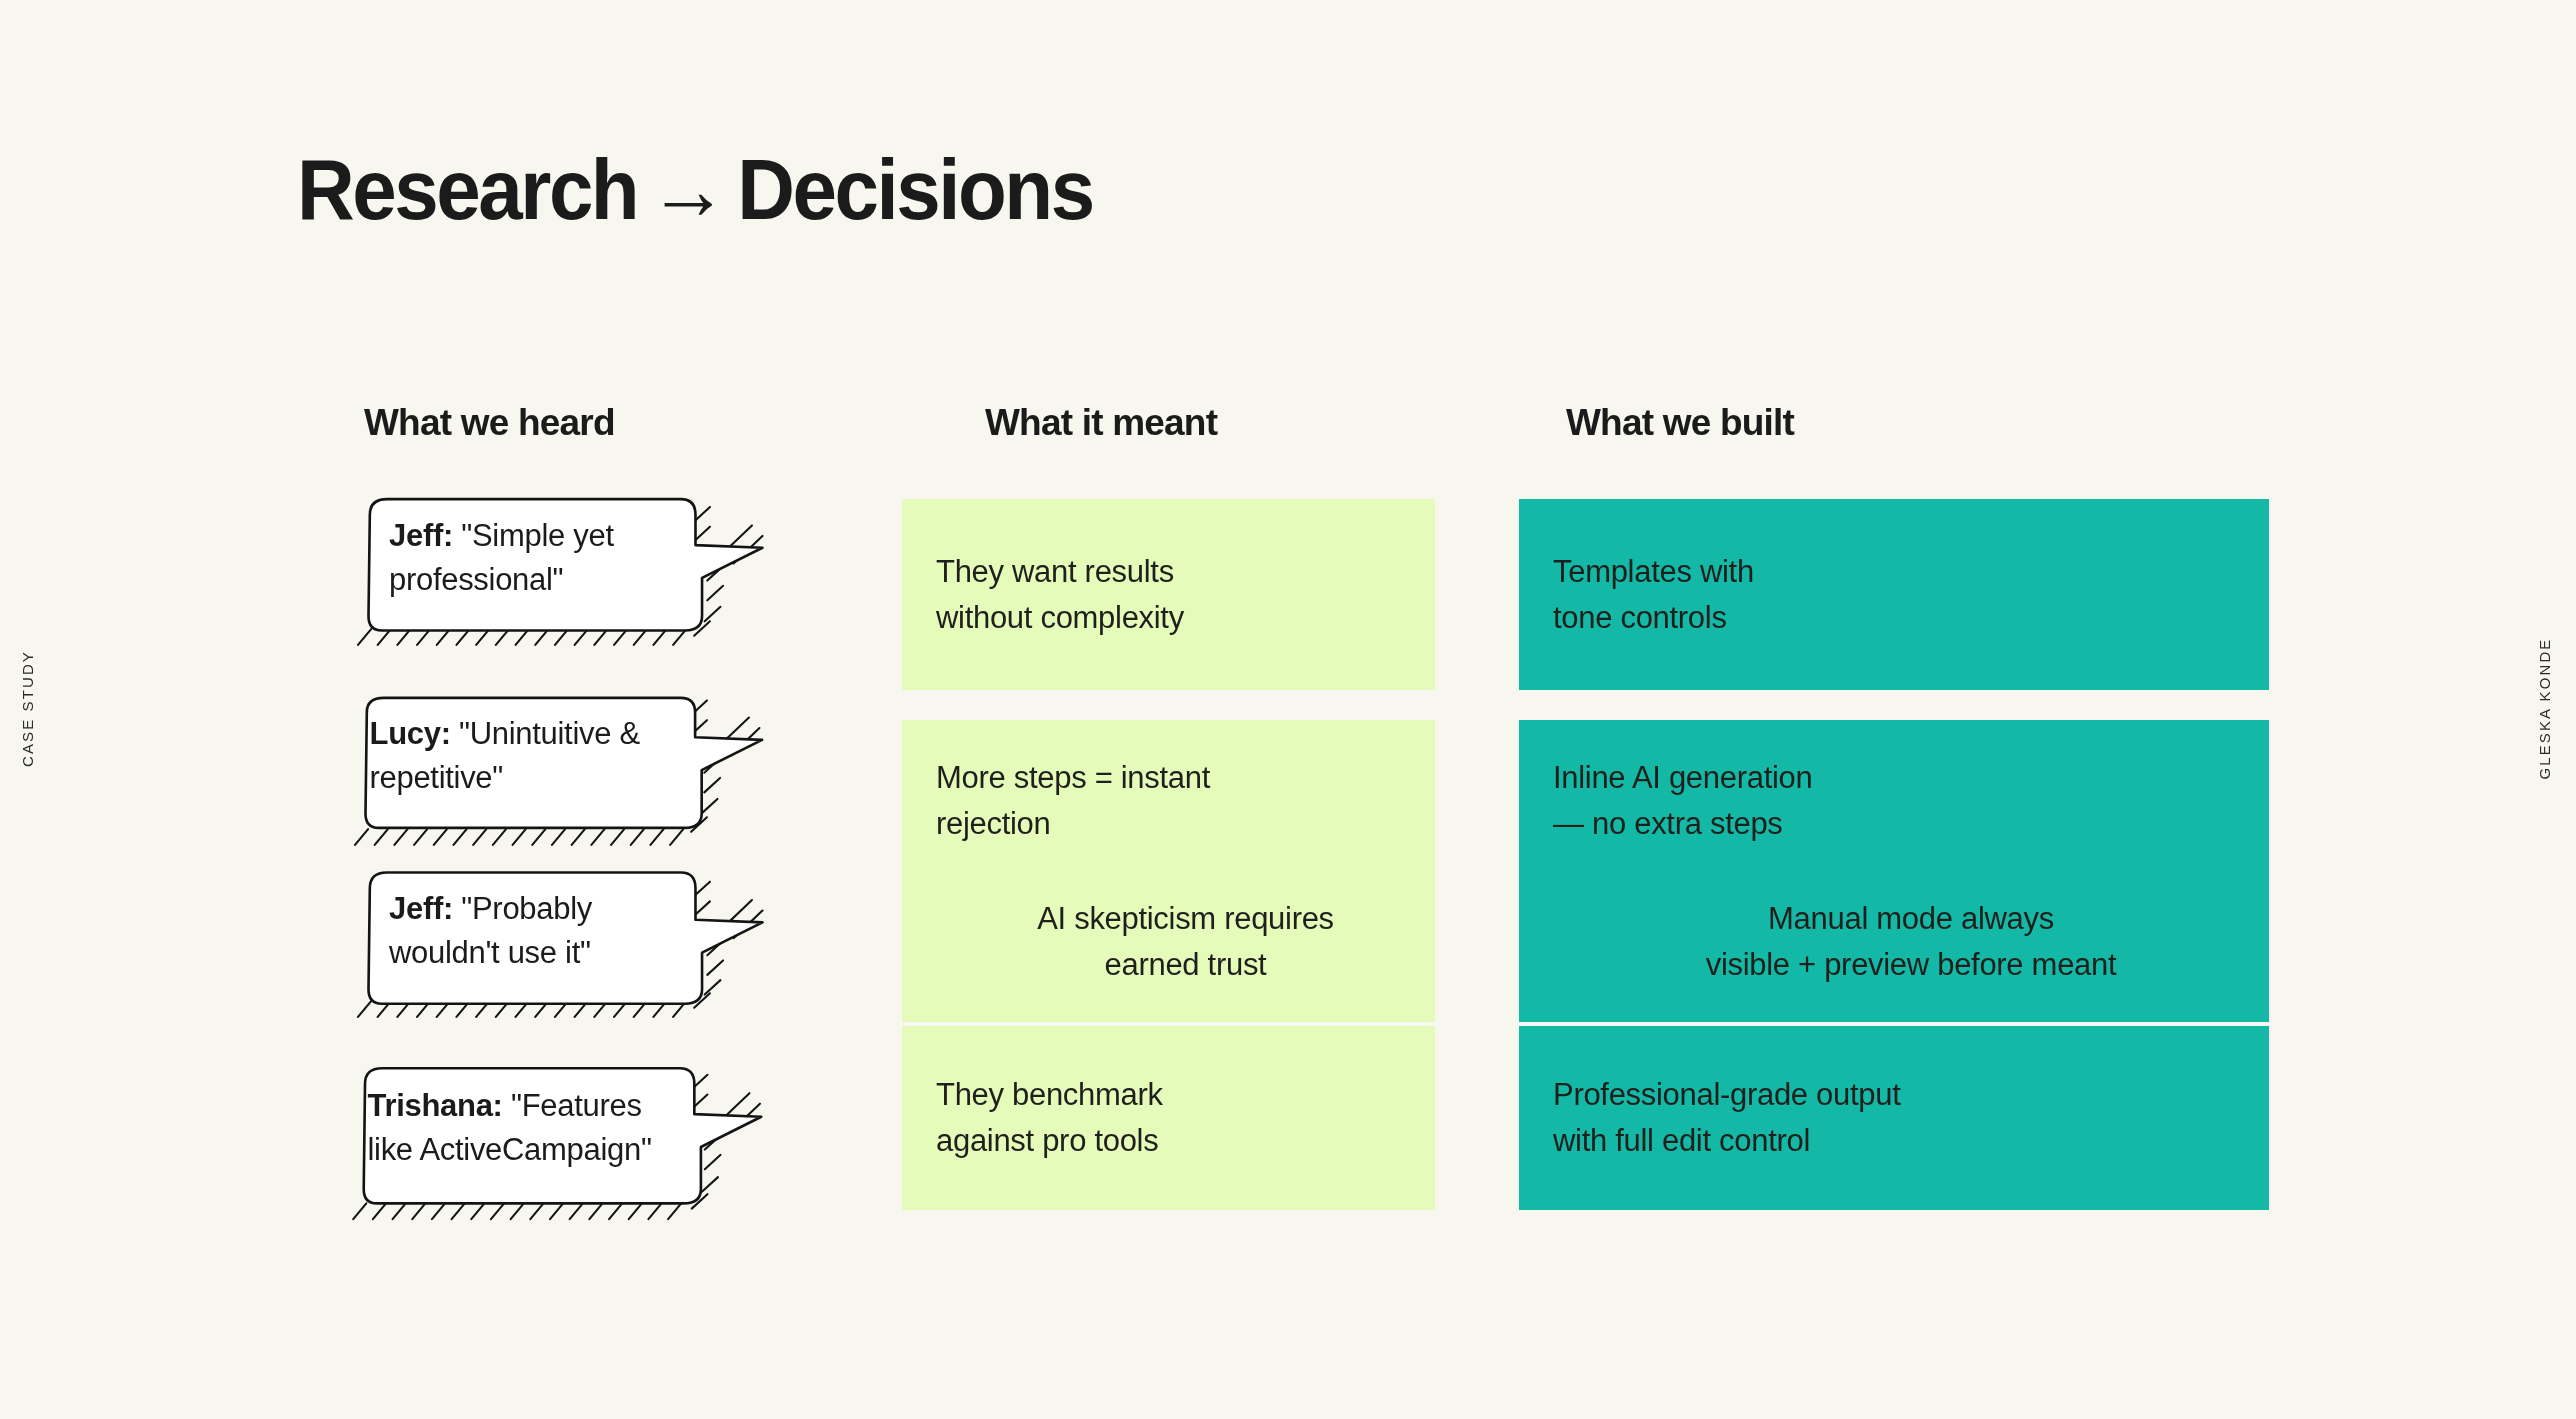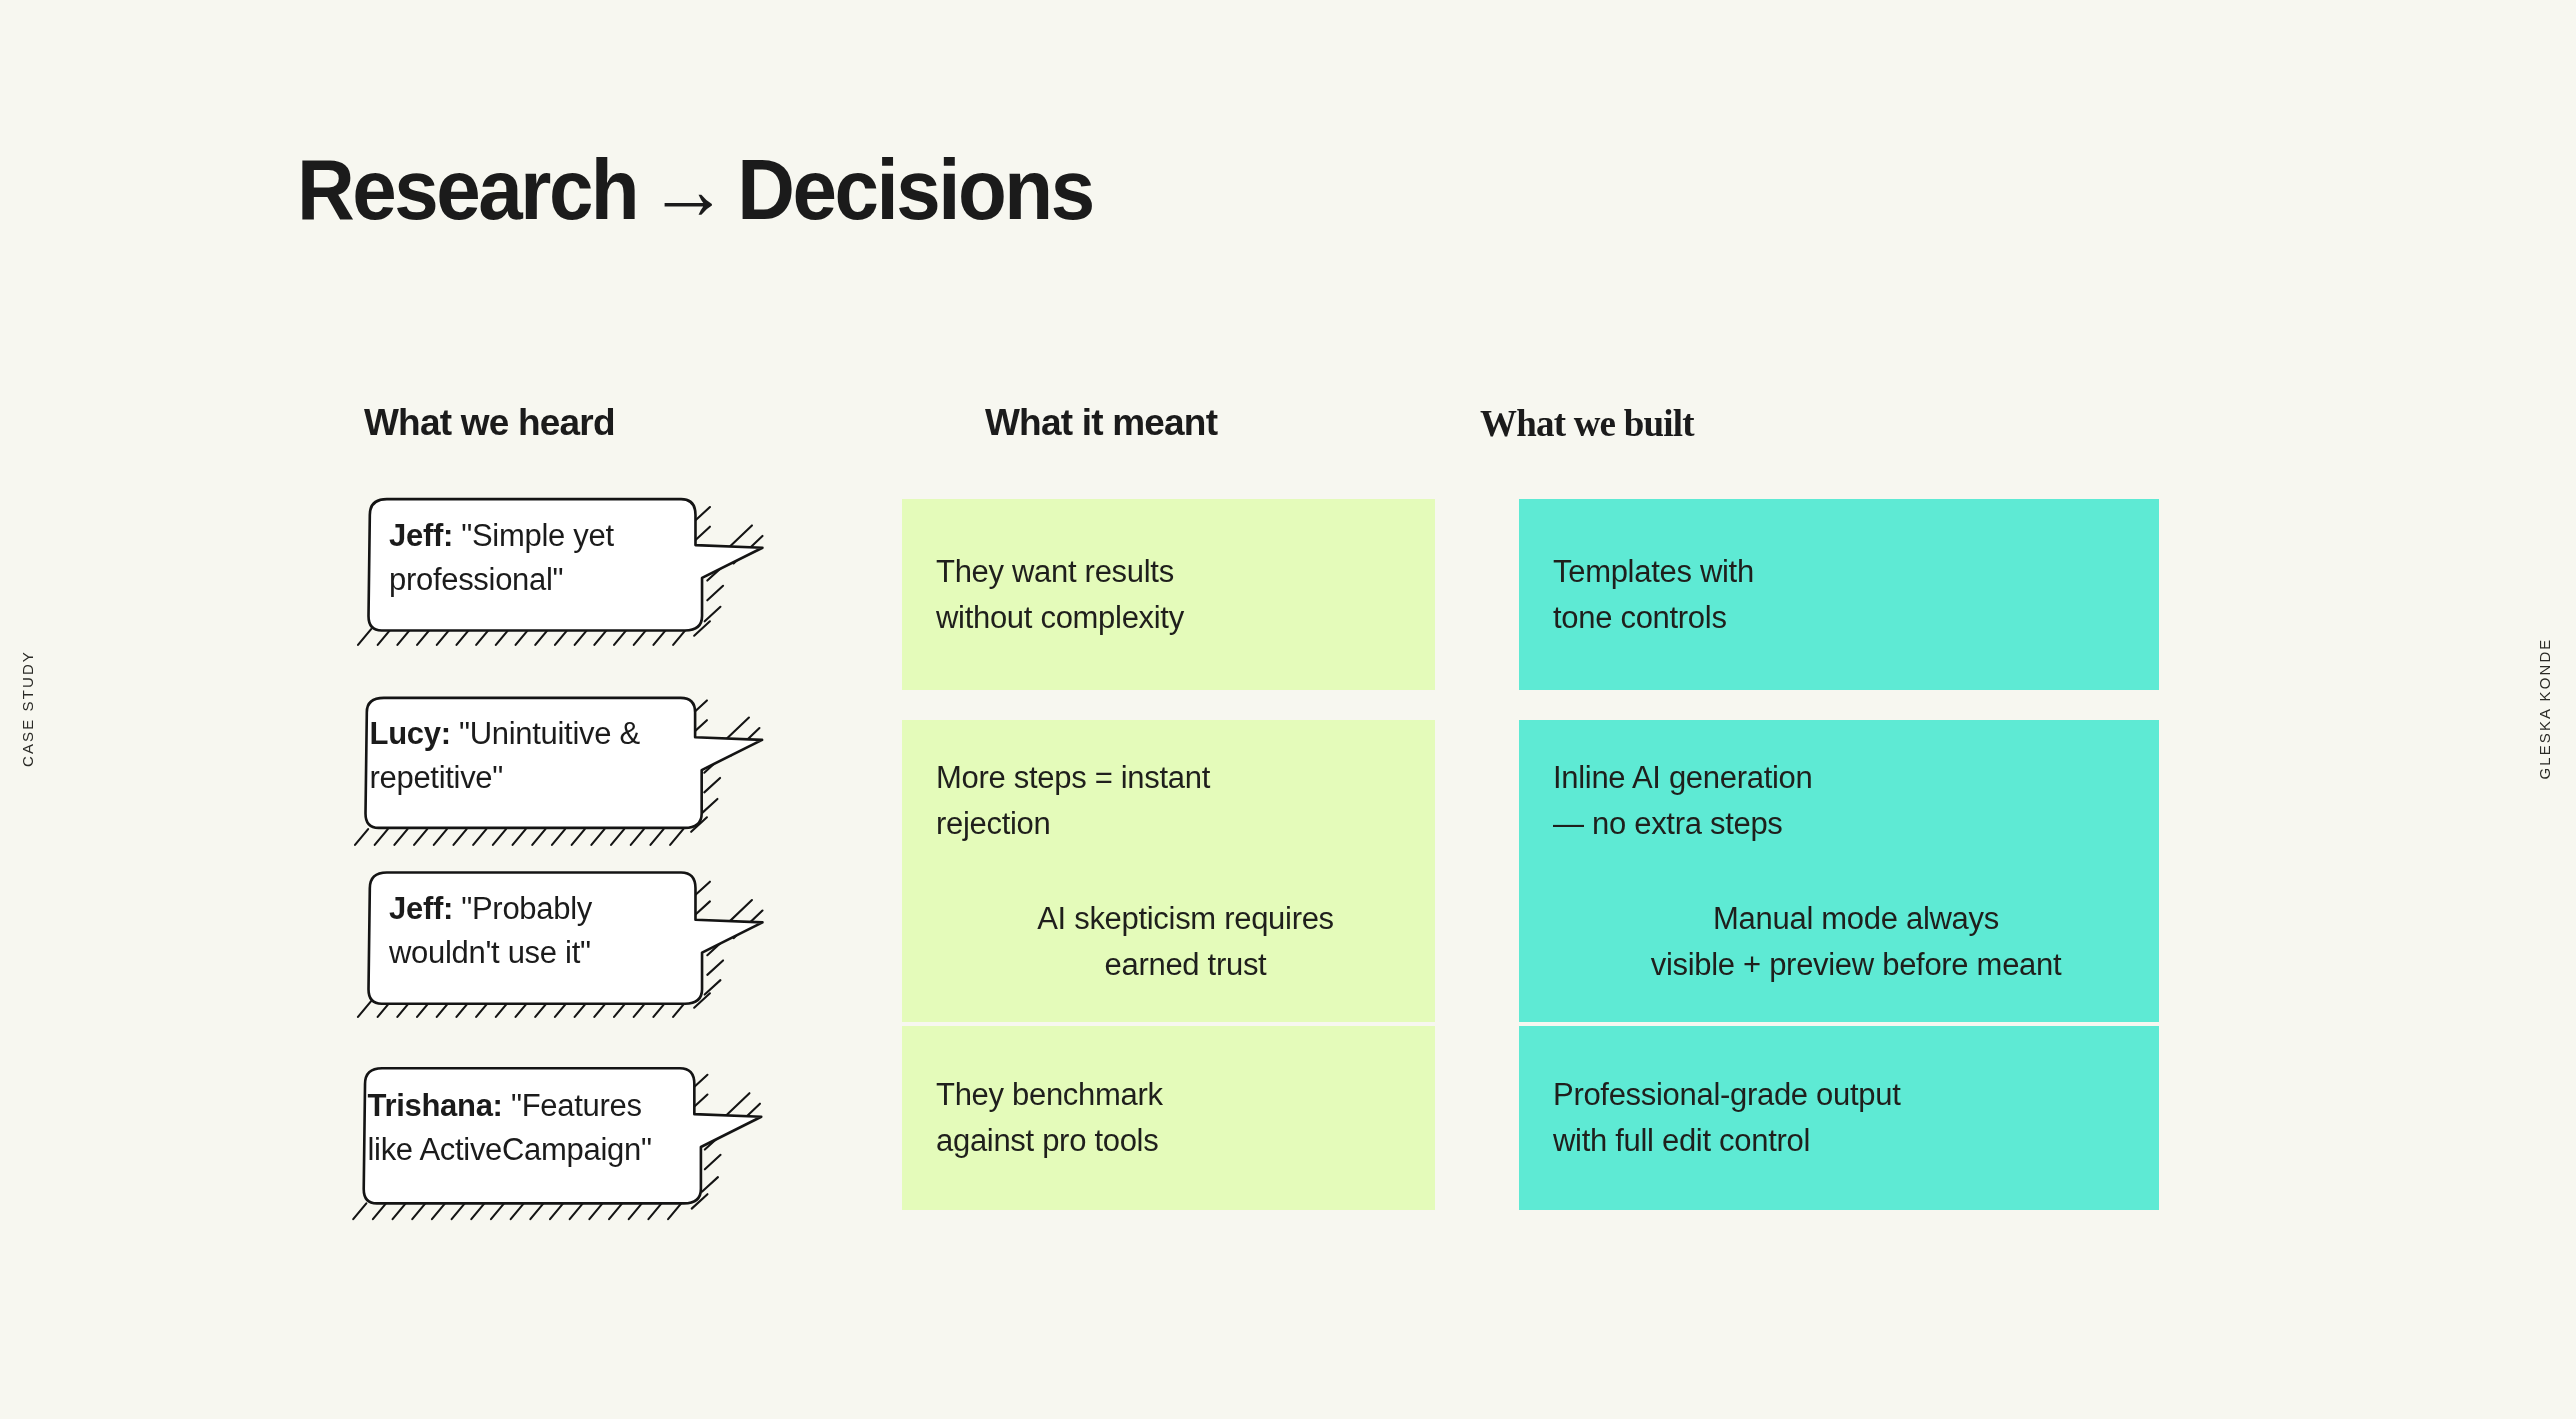--- a/index.html
+++ b/index.html
@@ -42,39 +42,39 @@
   .col-head {
     position:absolute;
     font-size:37px;
     font-weight:800;
     letter-spacing:-0.8px;
     color:#1b1b1b;
     white-space:nowrap;
   }
   .head-1 { left:364px;  top:402px; }
   .head-2 { left:985px; top:402px; }
-  .head-3 { left:1480px; top:402px;font-family:Liberation Serif, serif; }
+  .head-3 { left:1566px; top:402px; }
 
   
   .grid { position:absolute; left:0; top:0; width:2576px; height:1419px; }
 
   
   .cell {
     position:absolute;
     display:flex;
     flex-direction:column;
     justify-content:center;
     font-size:31px;
     line-height:1.48;
     letter-spacing:-0.3px;
     color:#1f1f1c;
     padding-left:34px;
   }
   .cell.mid  { background:#e4fbba; left:902px; width:533px; }
-  .cell.last { background:#5eead4; left:1519px; width:640px; }
+  .cell.last { background:#14b8a6; left:1519px; width:750px; }
 
   .r1 { top:499px;  height:191px; }
   .r2 { top:720px; height:161px; }
   .r3 { top:861px; height:161px;align-items:center; }
   .r4 { top:1026px; height:184px; }
 
   
   .bubble-wrap { position:absolute; }
   .bubble-svg  { position:absolute; left:0; top:0; overflow:visible; }
   .bubble-text {

